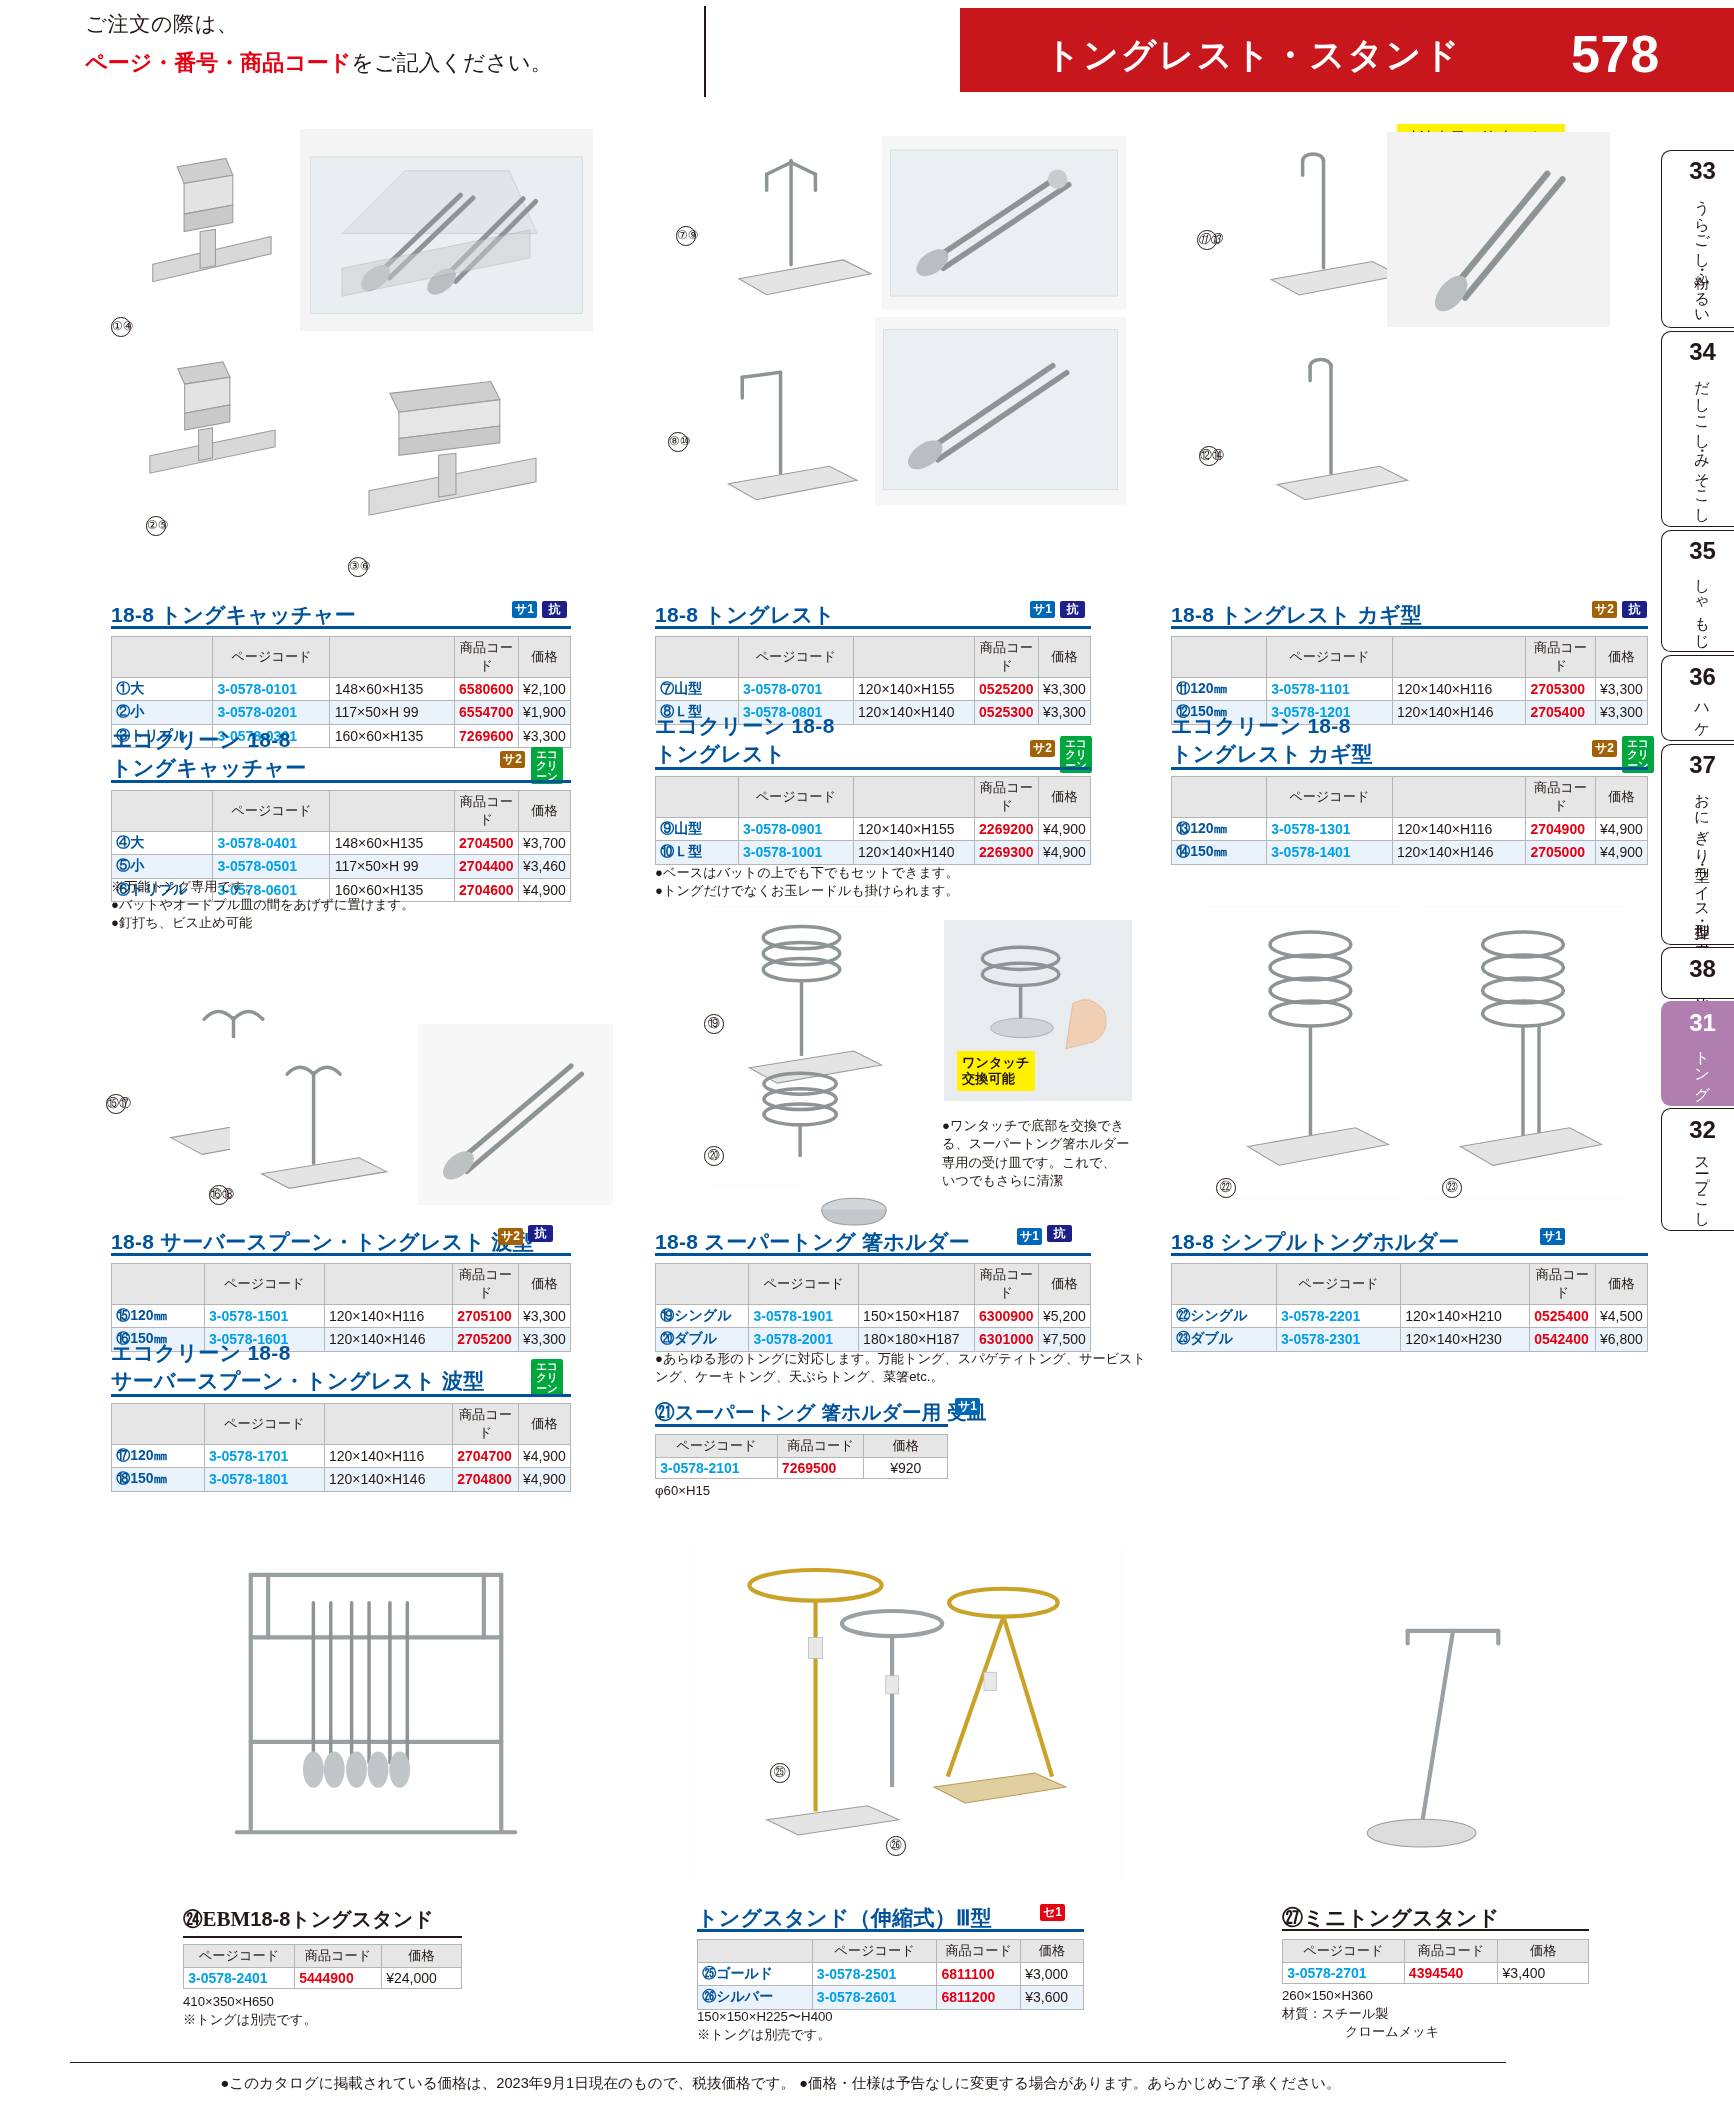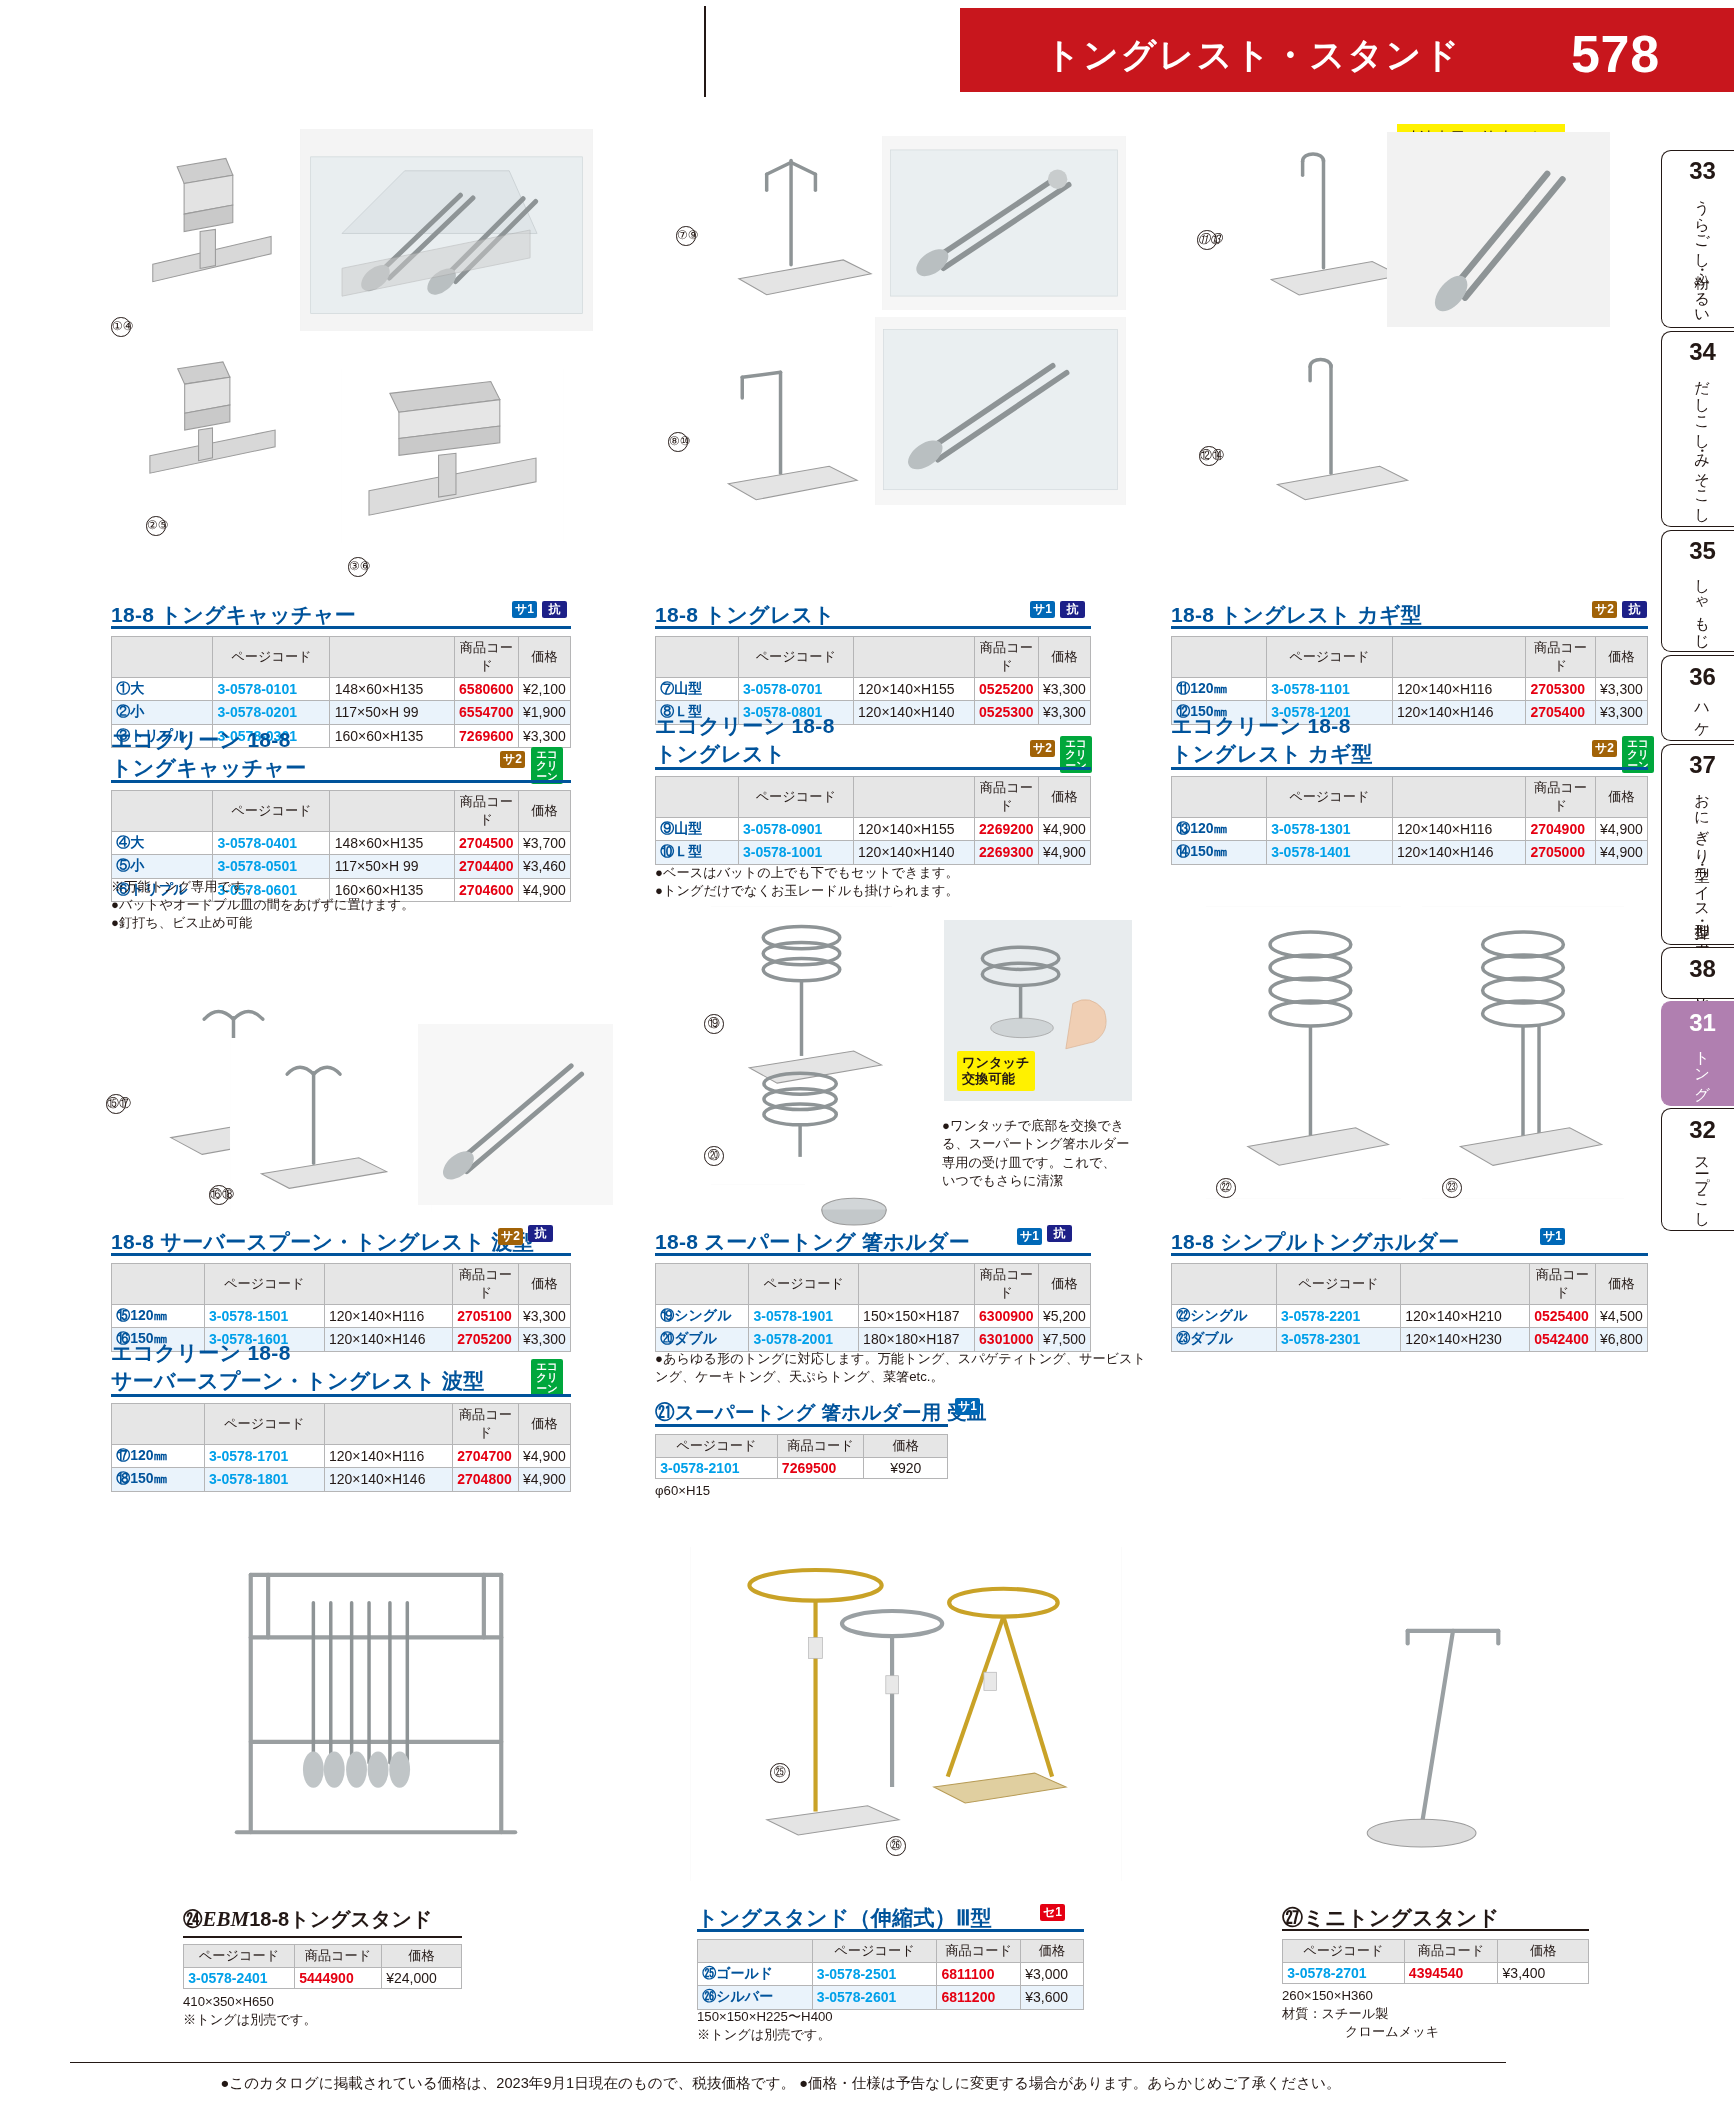--- a/index.html
+++ b/index.html
@@ -201,20 +201,24 @@
     background: #231815;
   }
 
   
   svg { display:block; }
 </style>
 </head>
 <body>
 
 <div class="header">
+  <div class="header-left">
+    <div class="ln1">ご注文の際は、</div>
+    <div class="ln2"><span class="hl">ページ・番号・商品コード</span><span class="nrm">をご記入ください。</span></div>
+  </div>
   <div class="header-sep"></div>
   <div class="header-bar"></div>
   <div class="header-title">トングレスト・スタンド</div>
   <div class="header-page">578</div>
 </div>
 <div class="note-dim">寸法表示は外寸です。</div>
 
 <div class="side-tabs">
   <div class="side-tab">
     <div class="num">33</div>
@@ -934,21 +938,21 @@
       <path d="M120,50 L250,50"></path>
       <path d="M120,50 L120,68"></path>
       <path d="M250,50 L250,68"></path>
       <path d="M185,50 L140,330"></path>
     </g>
     <ellipse cx="140" cy="340" rx="78" ry="20" fill="#dcdcdc" stroke="#9b9b9b" stroke-width="1.5"></ellipse>
   </svg>
 </div>
 
 <div style="position:absolute; left:183px; top:1906px;">
-  <span style="font-size:19.5px; color:#231815; font-weight:bold;">㉔</span><span style="font-size:21px; color:#231815; font-weight:bold; font-style:italic; font-family:'Liberation Serif', serif;">EBM</span><span style="font-size:20px; color:#231815; font-weight:bold;margin-top:28px;">18-8トングスタンド</span>
+  <span style="font-size:19.5px; color:#231815; font-weight:bold;">㉔</span><span style="font-size:21px; color:#231815; font-weight:bold; font-family:'Liberation Serif', serif;">EBM</span><span style="font-size:20px; color:#231815; font-weight:bold;margin-top:28px;">18-8トングスタンド</span>
 </div>
 <div class="sec-rule" style="left:183px; top:1936px; width:279px; background:#231815; height:2.1px;"></div>
 
 <table class="pt" style="left:183px; top:1944px; width:279px;">
   <tbody>
       <tr>
     <th style="width:111px;">ページコード</th>
     <th style="width:87px;">商品コード</th>
     <th style="width:80px;">価格</th>
   </tr>

